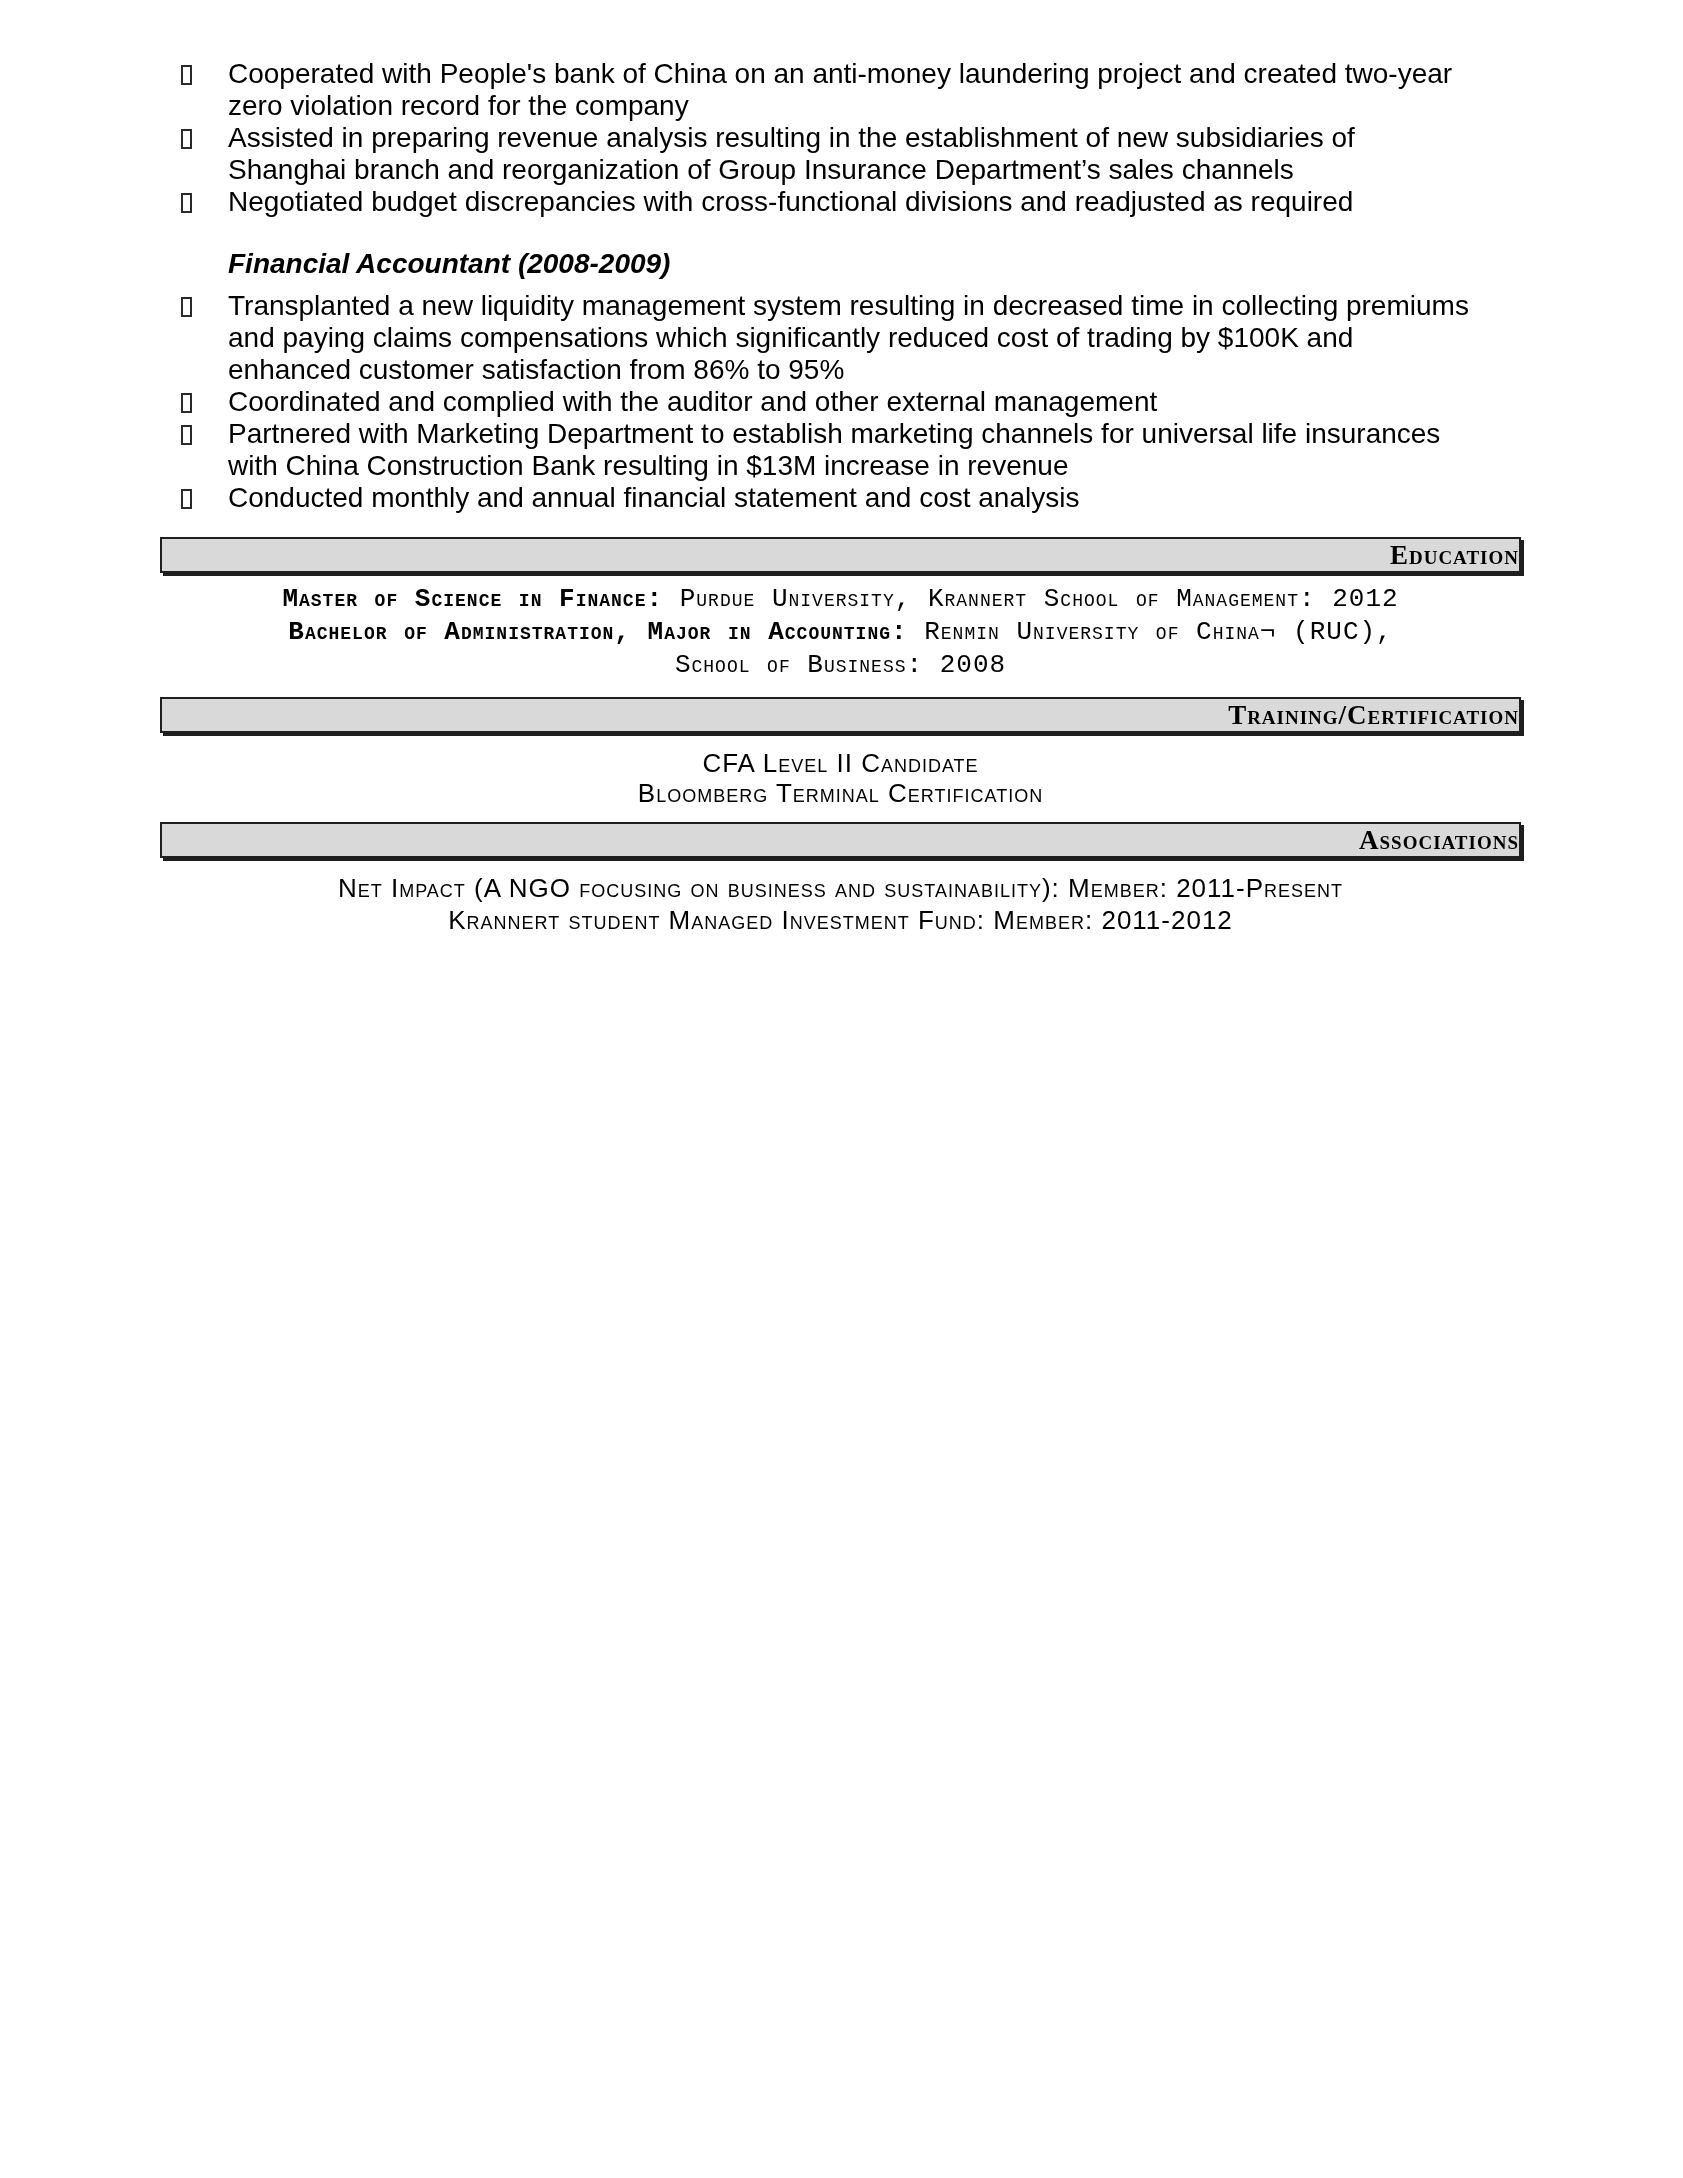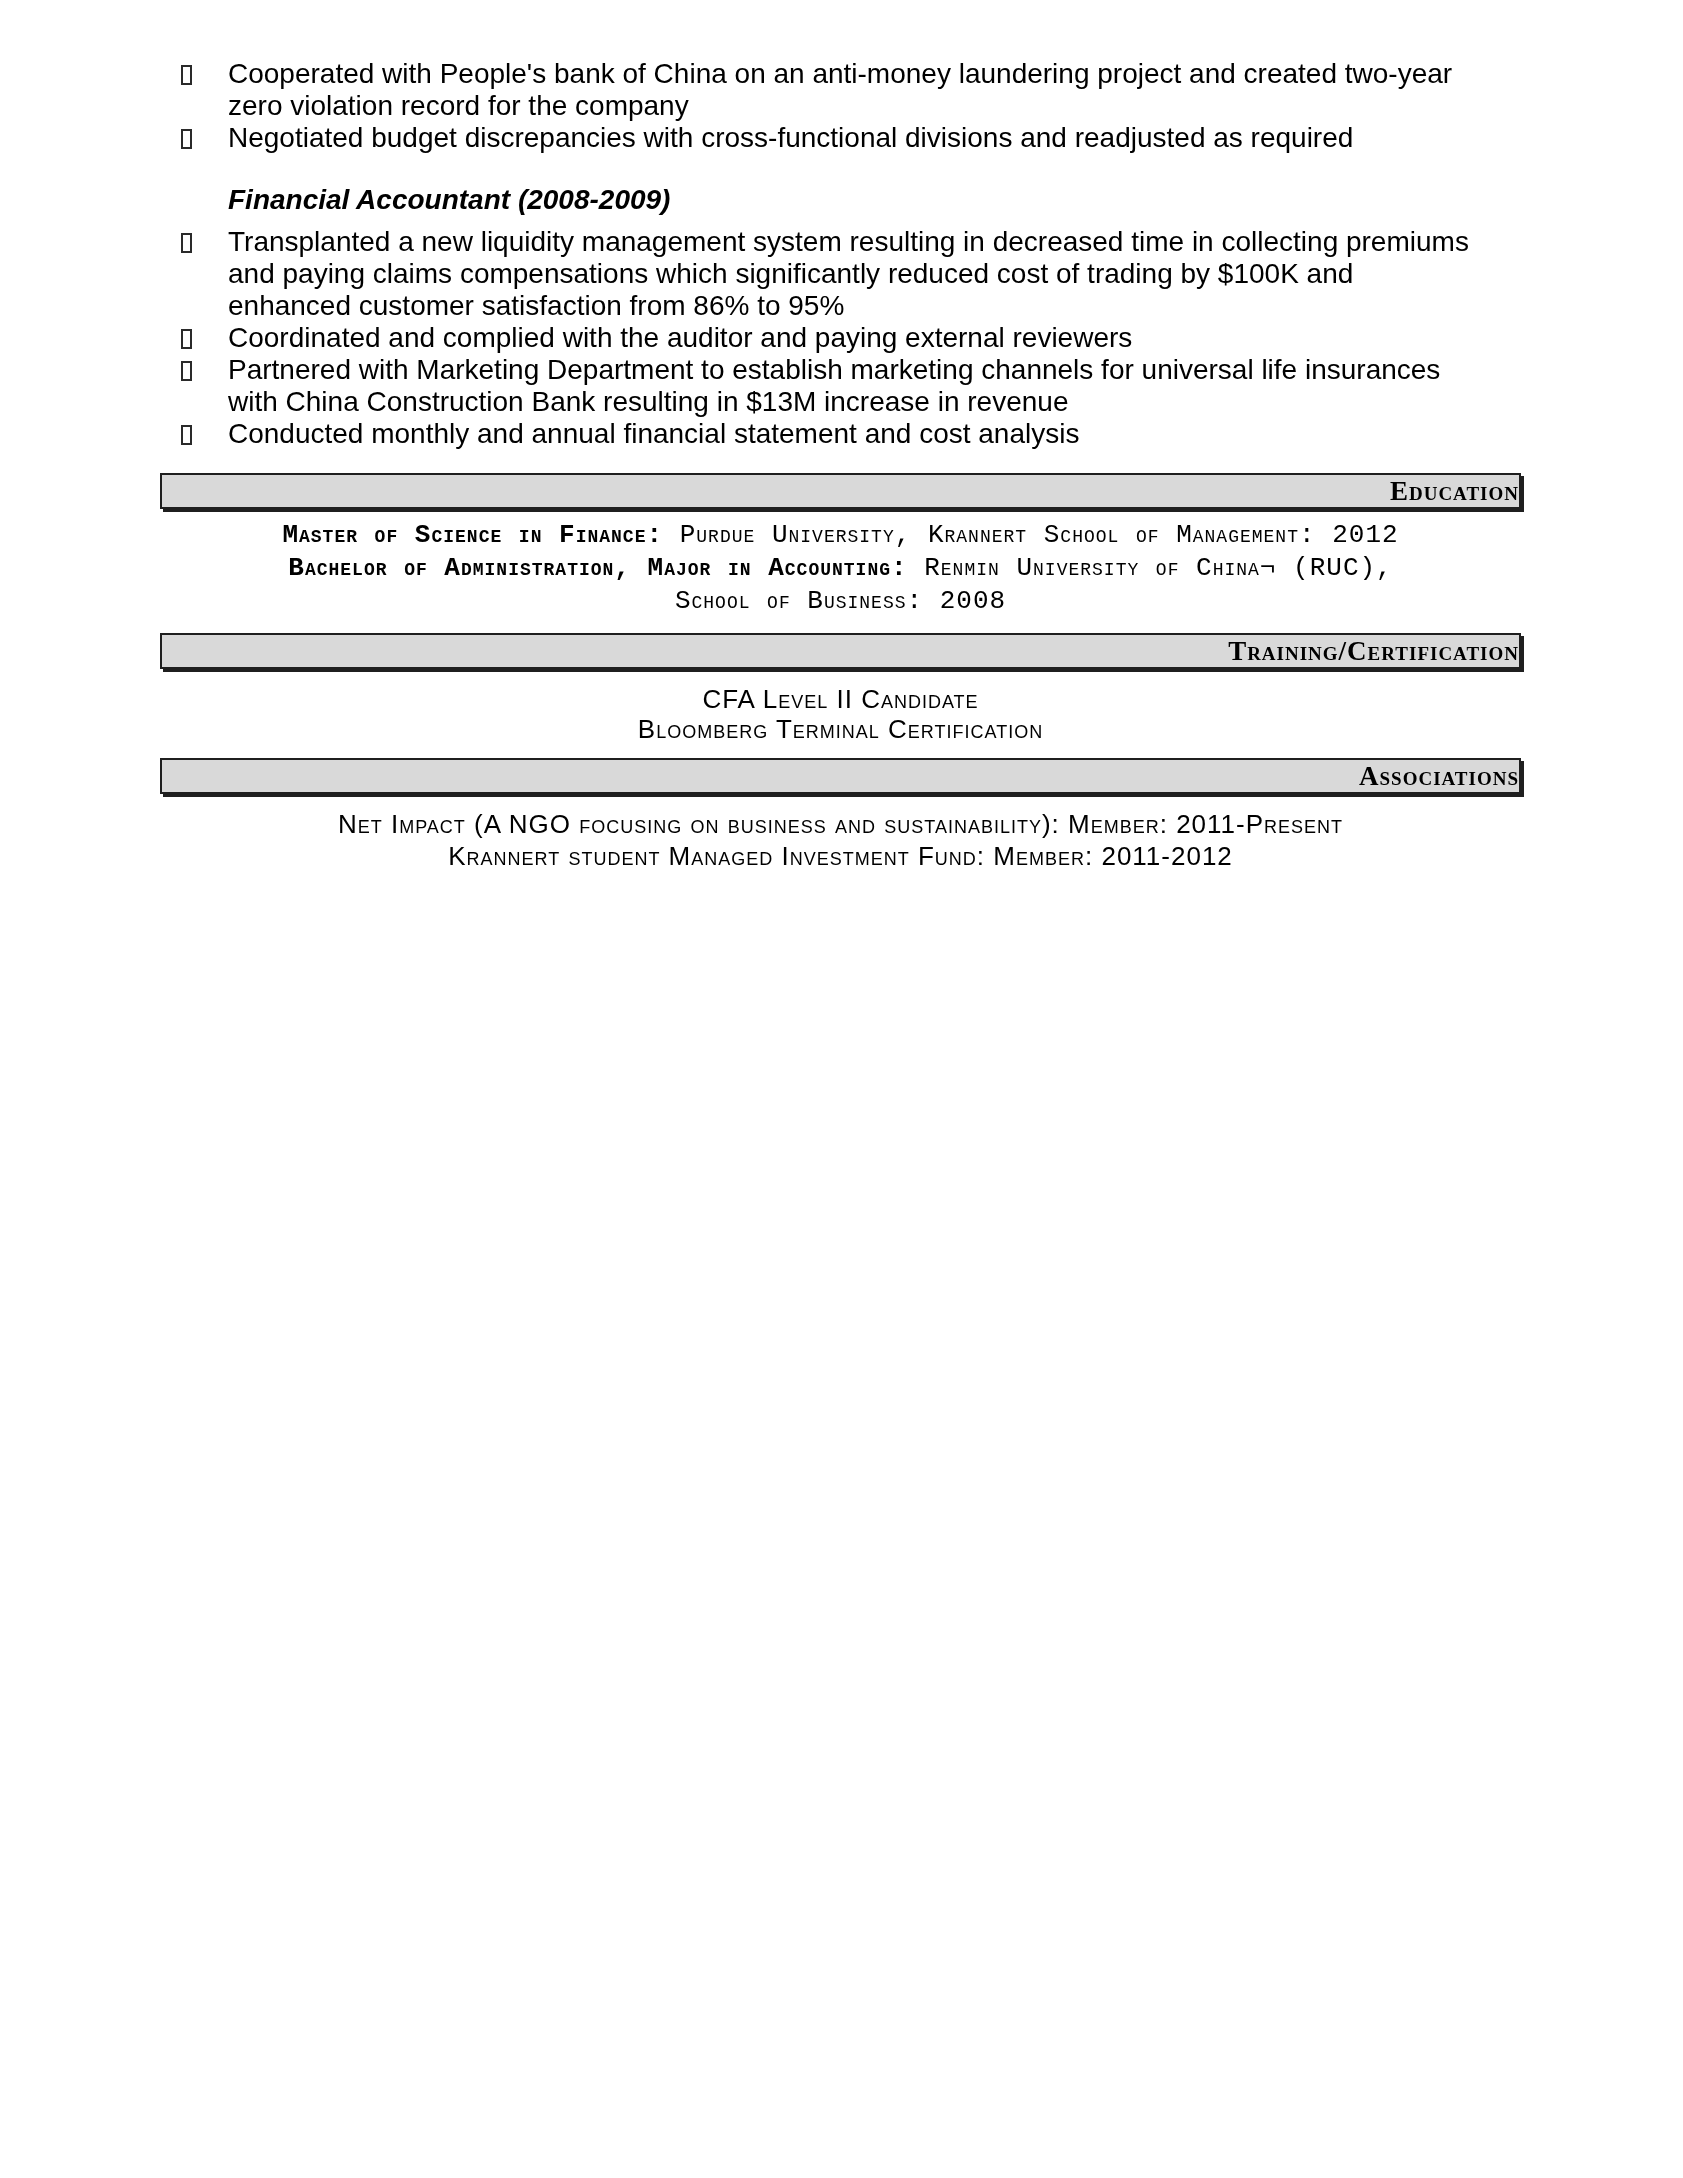--- a/index.html
+++ b/index.html
@@ -67,30 +67,30 @@
   .assoc-block { margin-top:14px; line-height:32px; }
   .sb { font-weight:bold; }
 </style>
 </head>
 <body>
 
 <div class="page">
 
   <ul class="bullets first">
     <li><span class="tofu"></span><span>Cooperated with People's bank of China on an anti-money laundering project and created two-year zero violation record for the company</span></li>
-    <li><span class="tofu"></span></li>
+    <li><span class="tofu"></span><span>Assisted in preparing revenue analysis resulting in the establishment of new subsidiaries of Shanghai branch and reorganization of Group Insurance Department’s sales channels</span></li>
     <li><span class="tofu"></span></li>
     <li><span class="tofu"></span><span>Negotiated  budget discrepancies with cross-functional divisions and readjusted as required</span></li>
   </ul>
 
   <div class="job-title">Financial Accountant (2008-2009)</div>
 
   <ul class="bullets second">
     <li><span class="tofu"></span><span>Transplanted a new liquidity management system resulting in decreased time in collecting premiums and paying claims compensations which significantly reduced cost of trading by $100K and enhanced customer satisfaction from 86% to 95%</span></li>
-    <li><span class="tofu"></span><span>Coordinated and complied with the auditor and paying external reviewers</span></li>
+    <li><span class="tofu"></span><span>Coordinated and complied with the auditor and other external management</span></li>
     <li><span class="tofu"></span><span>Partnered with Marketing Department to establish marketing channels for universal life insurances with China Construction Bank resulting in $13M increase in revenue</span></li>
     <li><span class="tofu"></span><span>Conducted monthly and annual financial statement and cost analysis</span></li>
   </ul>
 
   <div class="section-bar bar-edu">
     <span>Education</span>
   </div>
 
   <div class="center-block edu-block">
     <div><span class="sb">Master of Science in Finance:</span><span> Purdue University, Krannert School of Management: 2012</span></div>

